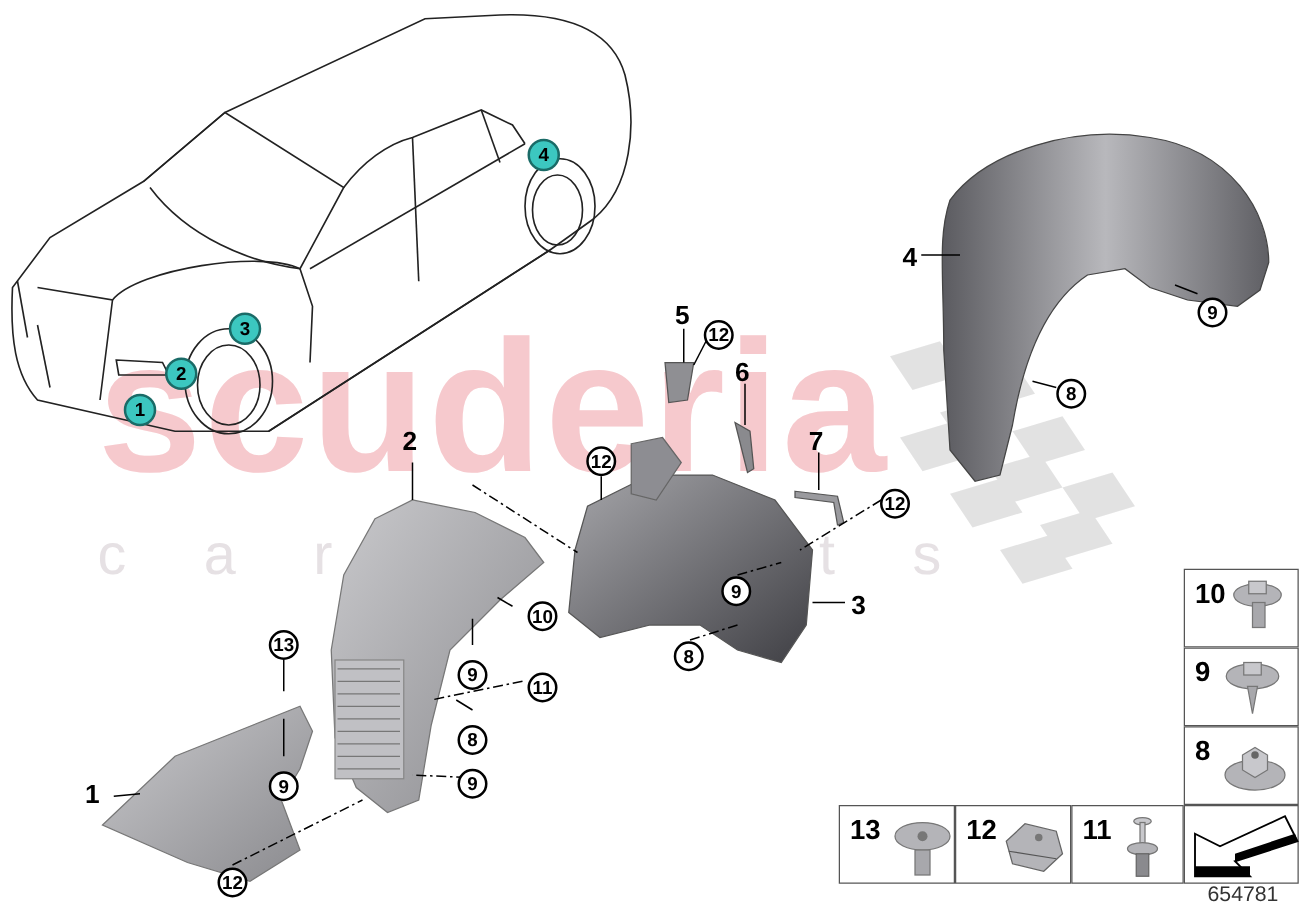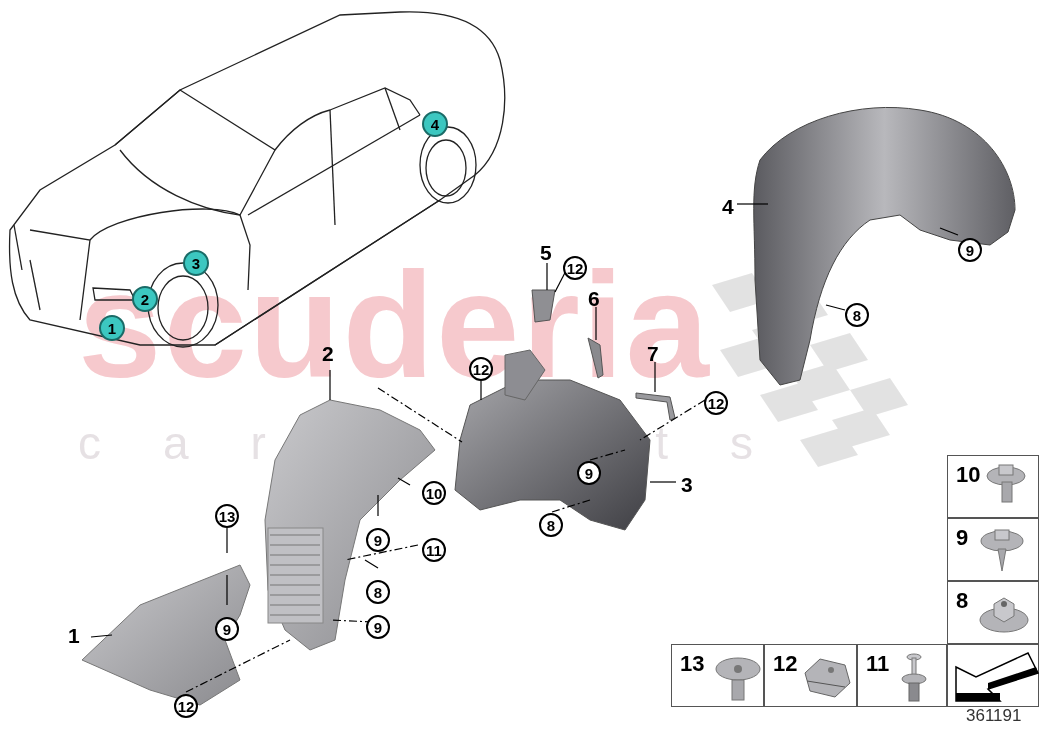--- a/index.html
+++ b/index.html
@@ -219,13 +219,13 @@
 <div class="legend" style="left:857px;top:644px;width:90px;height:63px;">
   <span class="num">11</span>
   <svg width="90" height="63" style="left:0;top:0;">
     <ellipse cx="56" cy="12" rx="7" ry="3" fill="#c8c8cc" stroke="#777"></ellipse>
     <rect x="54" y="13" width="4" height="18" fill="#c8c8cc" stroke="#777"></rect>
     <ellipse cx="56" cy="34" rx="12" ry="5" fill="#b4b4b8" stroke="#777"></ellipse>
     <rect x="51" y="38" width="10" height="18" fill="#8a8a8e" stroke="#666"></rect>
   </svg>
 </div>
 
-<div class="diag-id">361191</div>
+<div class="diag-id">654781</div>
 
 </body></html>

